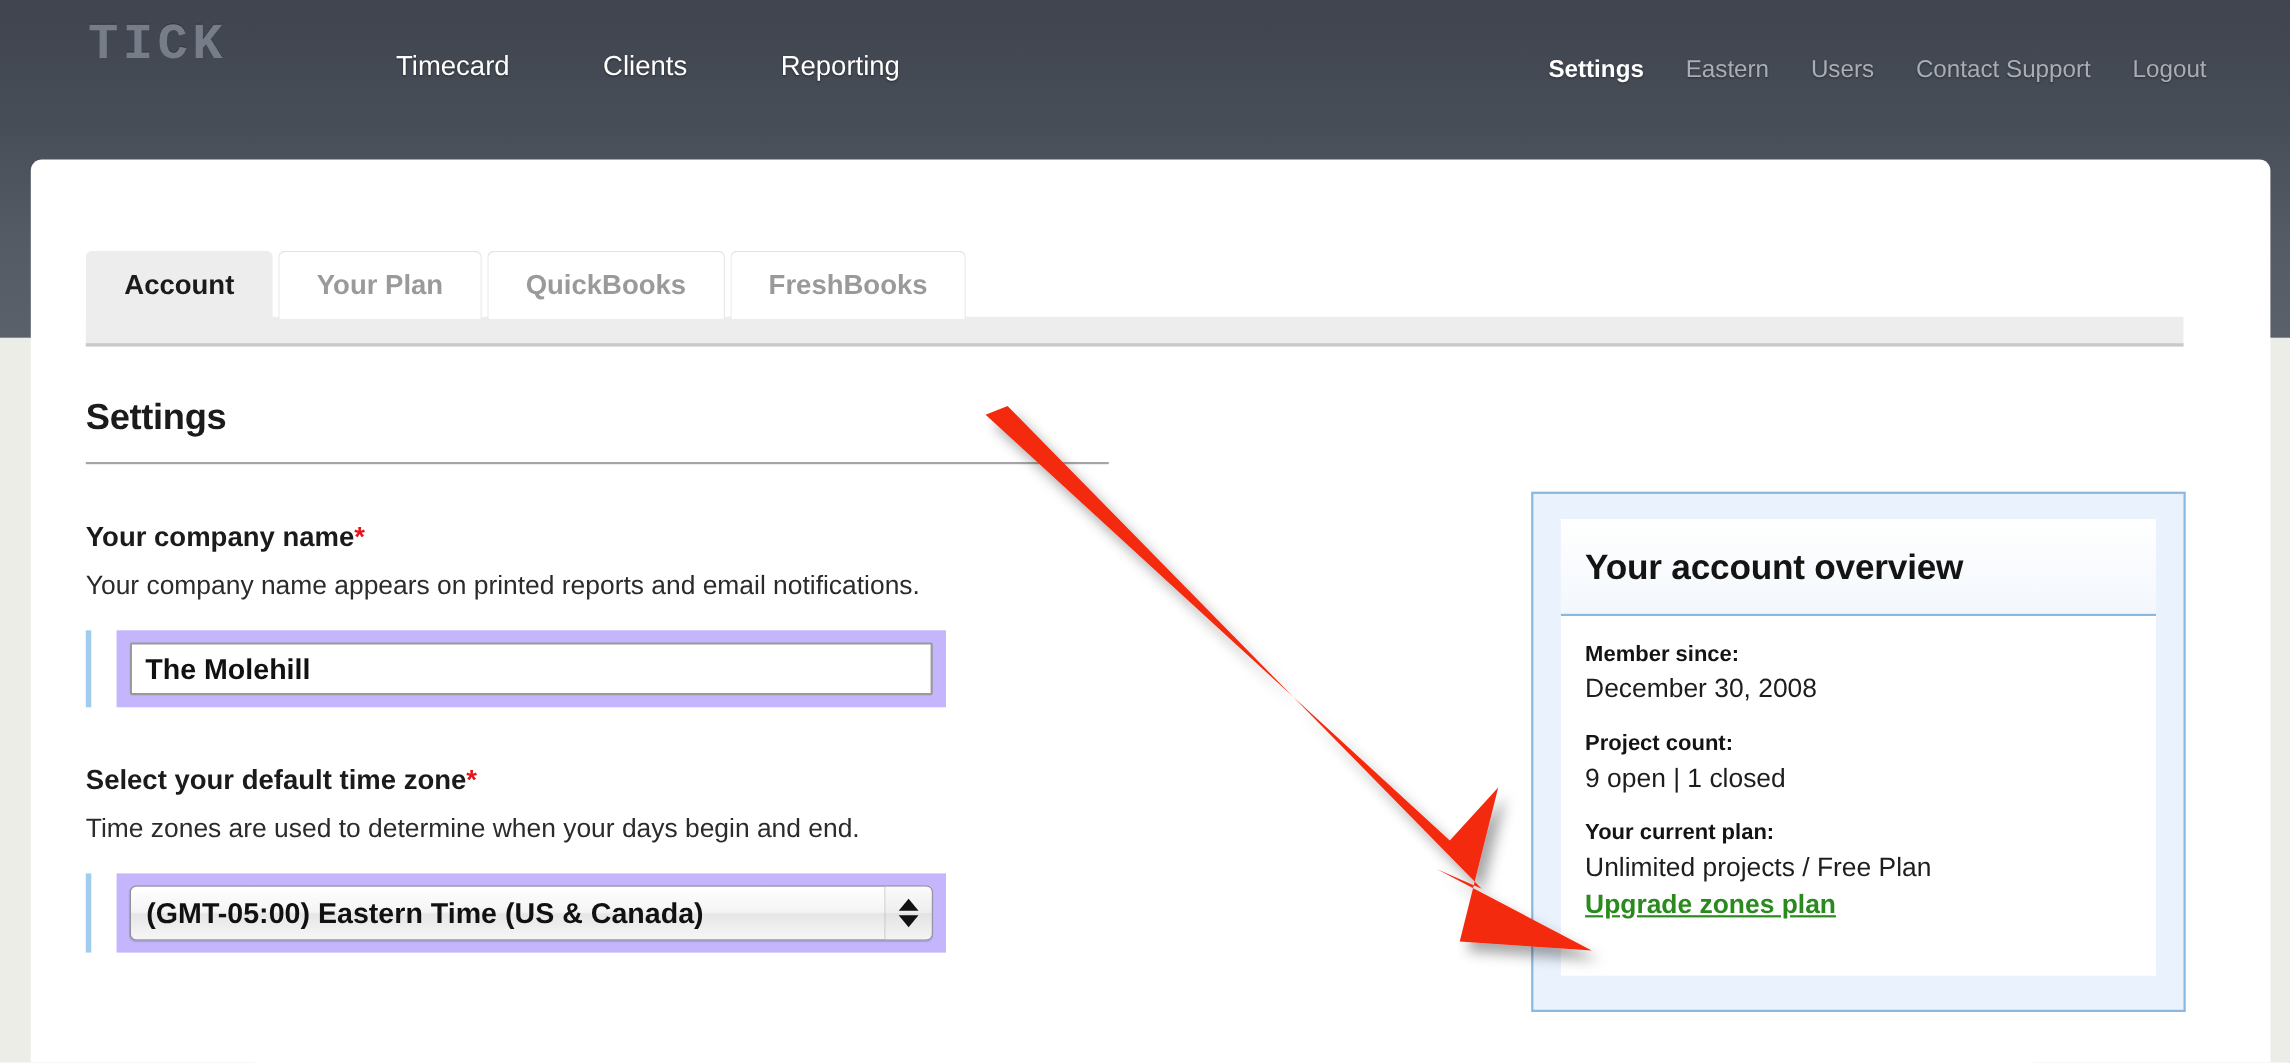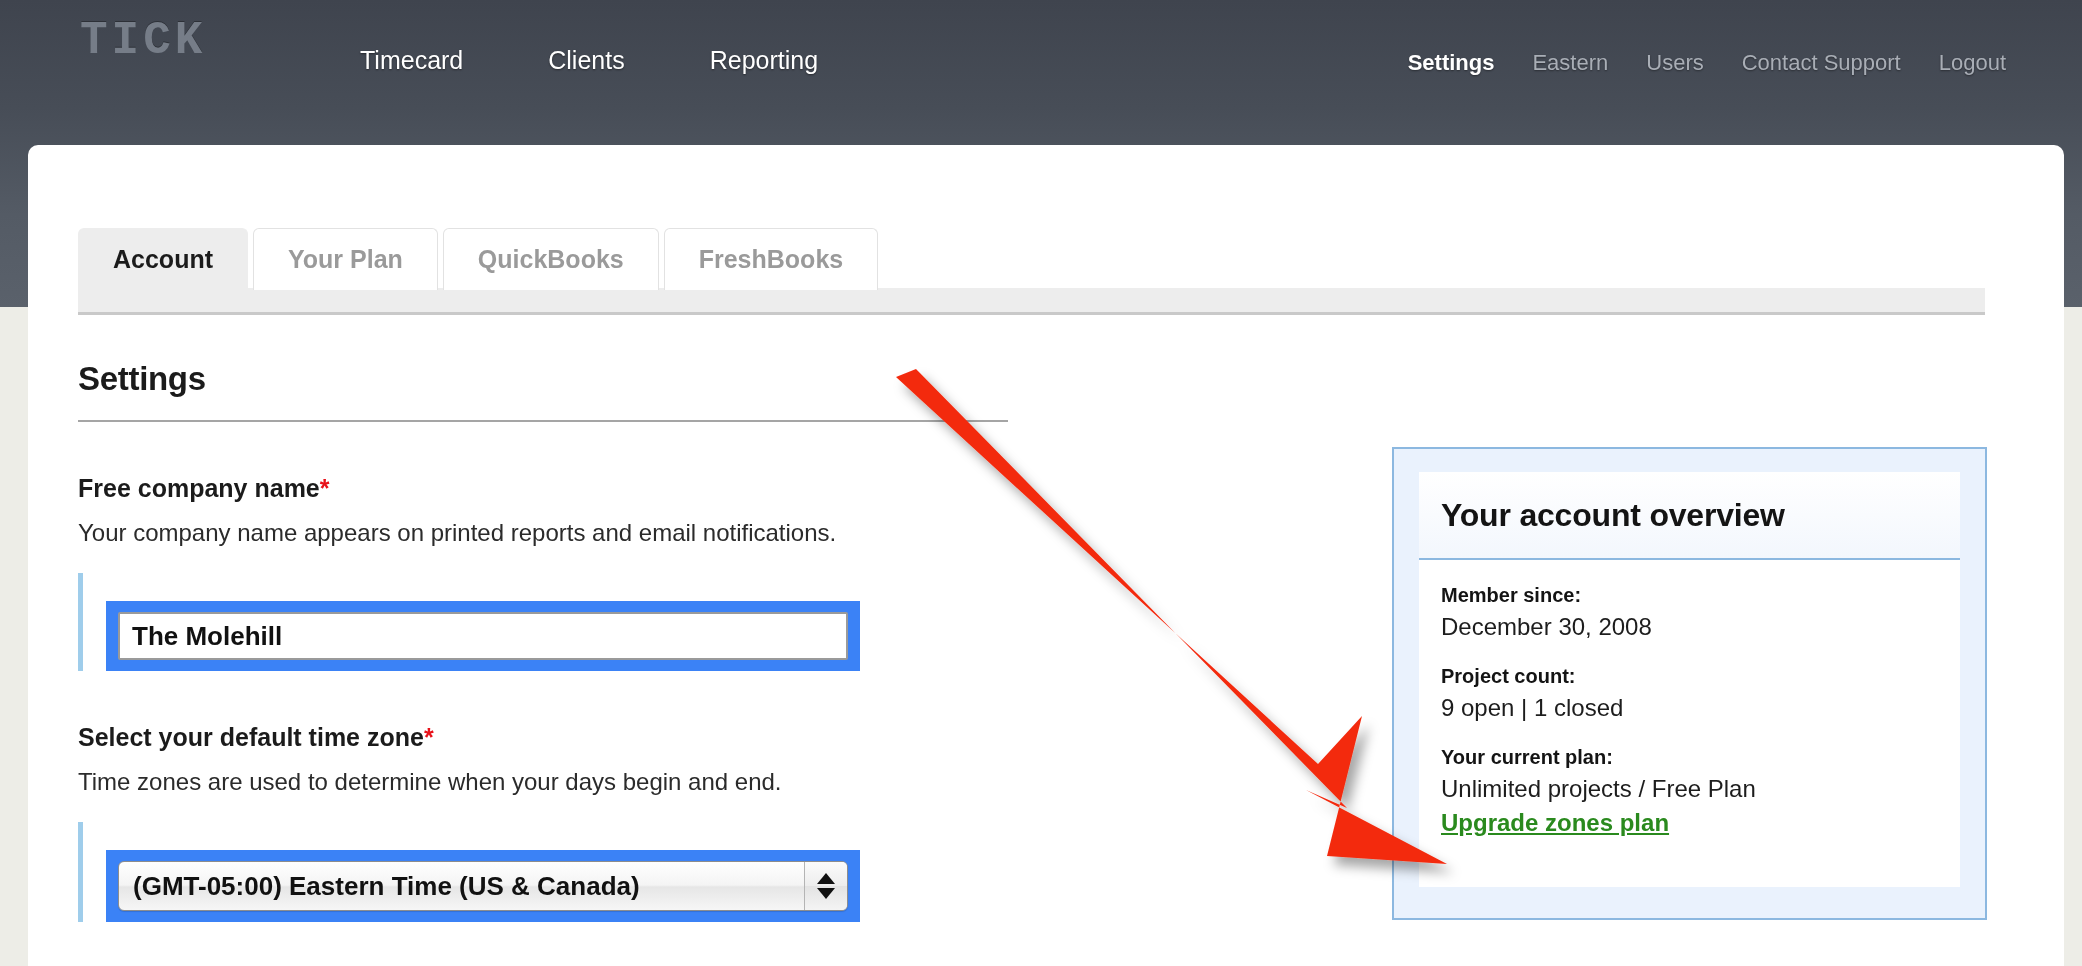--- a/index.html
+++ b/index.html
@@ -184,25 +184,24 @@
     display: flex;
     align-items: stretch;
   }
   .accent-bar {
     width: 5px;
     background: #9fcdeb;
     flex: 0 0 5px;
   }
   .input-wrap {
     margin-left: 23px;
-    background: #3b82f6;
+    background: #c4b5fd;
     padding: 11px 12px;
     width: 754px;
     box-sizing: border-box;
-    margin-top: 28px;
   }
   .text-input {
     width: 100%;
     box-sizing: border-box;
     height: 48px;
     font-size: 26px;
     font-weight: bold;
     font-family: "Liberation Sans", sans-serif;
     color: #111111;
     background: #ffffff;
@@ -357,21 +356,21 @@
     <div class="tab">QuickBooks</div>
     <div class="tab">FreshBooks</div>
   </div>
 
   <div class="form-col">
     <h1 class="page-title">Settings</h1>
     <div class="title-rule"></div>
 
     <div class="field-block">
       <p class="field-label">
-        <span>Free company name</span><span class="req">*</span>
+        <span>Your company name</span><span class="req">*</span>
       </p>
       <p class="field-help">Your company name appears on printed reports and email notifications.</p>
       <div class="input-row">
         <div class="accent-bar"></div>
         <div class="input-wrap">
           <input class="text-input" type="text" value="The Molehill" style="">
         </div>
       </div>
     </div>
 

